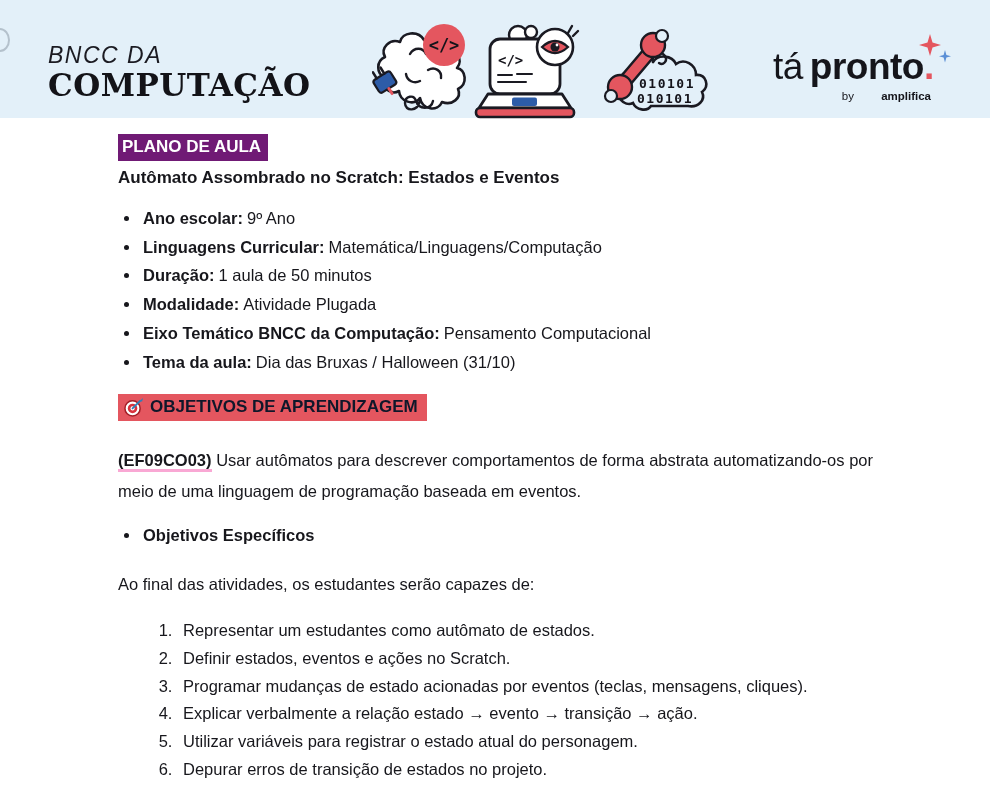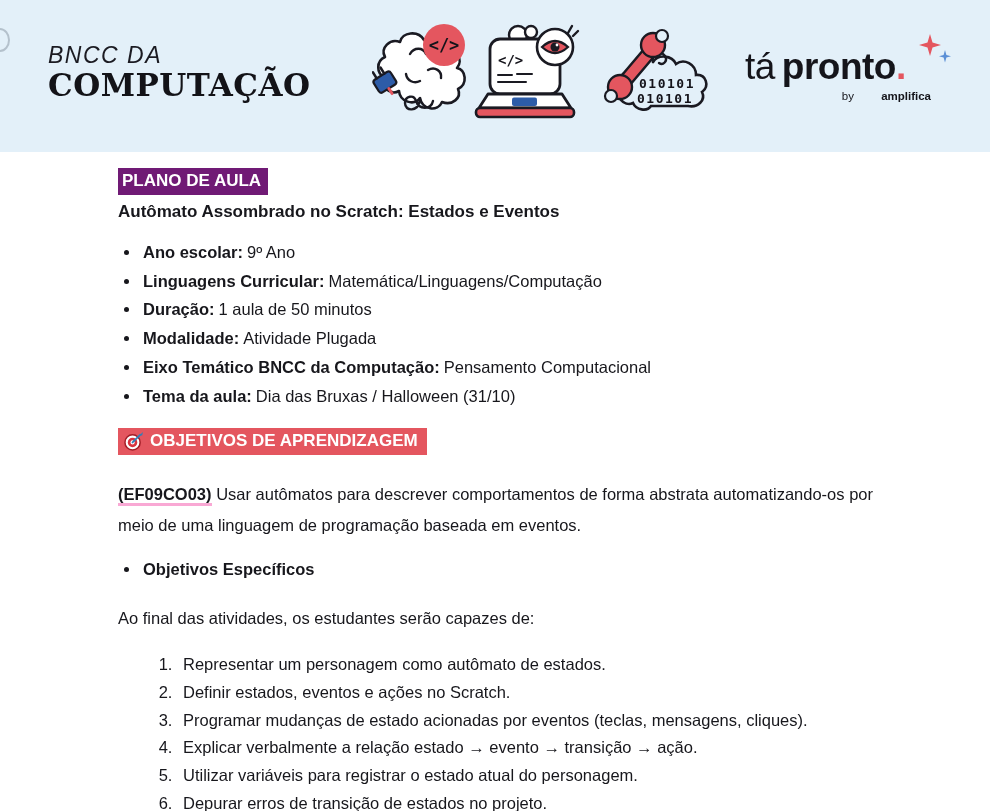--- a/index.html
+++ b/index.html
@@ -1,34 +1,34 @@
 <!DOCTYPE html>
 <html><head>
 <meta charset="utf-8">
 <style>
   * { margin:0; padding:0; box-sizing:border-box; }
   html,body { width:990px; height:811px; background:#ffffff; overflow:hidden;
               font-family:"Liberation Sans", sans-serif; color:#17171c; }
 
   
-  .header { position:relative; width:990px; height:152px; background:#e3f0f9; }
+  .header { position:relative; width:990px; height:118px; background:#e3f0f9; }
   .edge-deco { position:absolute; left:-10px; top:28px; width:20px; height:24px;
                border:2px solid #8e9aa8; border-radius:50%; opacity:.55; }
   .logo { position:absolute; left:48px; top:44px; line-height:1; }
   .logo-top { display:block; font-style:italic; font-size:23px; letter-spacing:1.5px;
               font-weight:400; color:#1b1b22; }
   .logo-bottom { display:block; margin-top:3px; font-family:"DejaVu Serif", serif;
                  font-weight:700; font-size:31px; letter-spacing:.5px; color:#131318; }
   .hicon { position:absolute; }
   .brain-pos  { left:372px; top:18px; }
   .laptop-pos { left:474px; top:18px; }
   .wrench-pos { left:600px; top:24px; }
 
   .tapronto { position:absolute; left:745px; top:46px; width:200px; }
-  .tp-word { font-size:37px; letter-spacing:-.5px; white-space:nowrap; color:#15151b; }
+  .tp-word { font-size:37px; letter-spacing:-.5px; white-space:nowrap; color:#15151b;margin-left:28px; }
   .tp-ta { font-weight:400; }
   .tp-pronto { font-weight:800; }
   .tp-dot { font-weight:800; color:#e4565f; }
   .tp-sparkles { position:absolute; right:-6px; top:-12px; }
   .tp-byline { display:block; text-align:right; font-size:11.5px; margin-top:2px;
                padding-right:14px; color:#15151b; }
   .tp-by { font-weight:400; }
   .tp-brand { font-weight:700;margin-left:24px; }
 
   
@@ -37,21 +37,21 @@
                  font-weight:700; font-size:17px; padding:3px 7px 4px 4px; }
   .doc-title { margin-top:7px; font-size:17px; font-weight:700; }
 
   ul.info-list { margin-top:16px; padding-left:23px; list-style:disc;
                  font-size:16.5px; line-height:28.7px; }
   ul.info-list li { padding-left:2px; }
   .info-label { font-weight:700; }
   .info-value { margin-left:4px; }
 
   .red-heading { margin-top:18px; display:inline-flex; align-items:center; gap:7px;
-                 background:#e4565f; color:#ffffff; font-weight:700; font-size:17px;
+                 background:#e4565f; color:#0f172a; font-weight:700; font-size:17px;
                  padding:3px 9px 4px 6px; }
   .skill-par { margin-top:24px; font-size:16.5px; line-height:31px; text-align:justify; }
   .skill-code { font-weight:700; border-bottom:3px solid #f9a8d4; }
 
   ul.spec-list { margin-top:18px; padding-left:23px; list-style:disc;
                  font-size:16.5px; line-height:21px; }
   ul.spec-list li { padding-left:2px; font-weight:700; }
 
   .lead-in { margin-top:29px; font-size:16.5px; }
 
@@ -159,20 +159,20 @@
 
   <p class="skill-par"><span class="skill-code">(EF09CO03)</span> <span>Usar autômatos para descrever comportamentos de forma abstrata automatizando-os por meio de uma linguagem de programação baseada em eventos.</span></p>
 
   <ul class="spec-list">
     <li>Objetivos Específicos</li>
   </ul>
 
   <p class="lead-in">Ao final das atividades, os estudantes serão capazes de:</p>
 
   <ol class="obj-list">
-    <li>Representar um personagem como autômato de estados.</li>
+    <li>Representar um estudantes como autômato de estados.</li>
     <li>Definir estados, eventos e ações no Scratch.</li>
     <li>Programar mudanças de estado acionadas por eventos (teclas, mensagens, cliques).</li>
     <li>Explicar verbalmente a relação estado → evento → transição → ação.</li>
     <li>Utilizar variáveis para registrar o estado atual do personagem.</li>
     <li>Depurar erros de transição de estados no projeto.</li>
   </ol>
 </div>
 
 </body></html>

